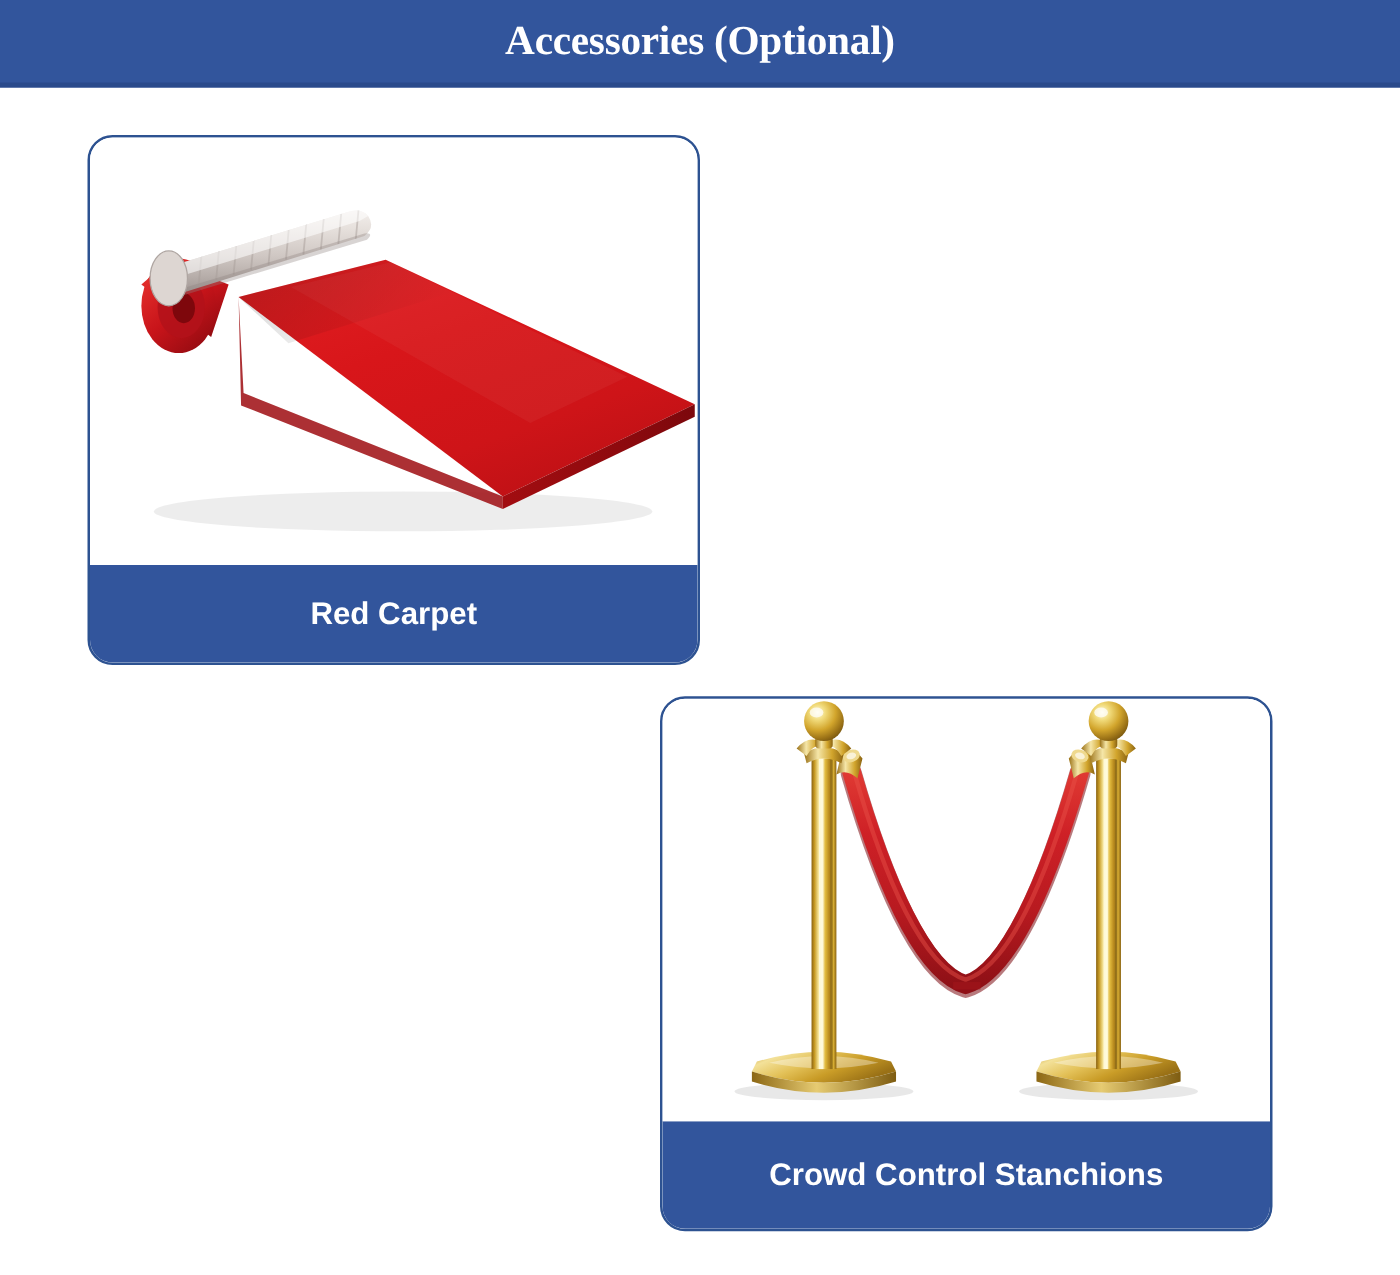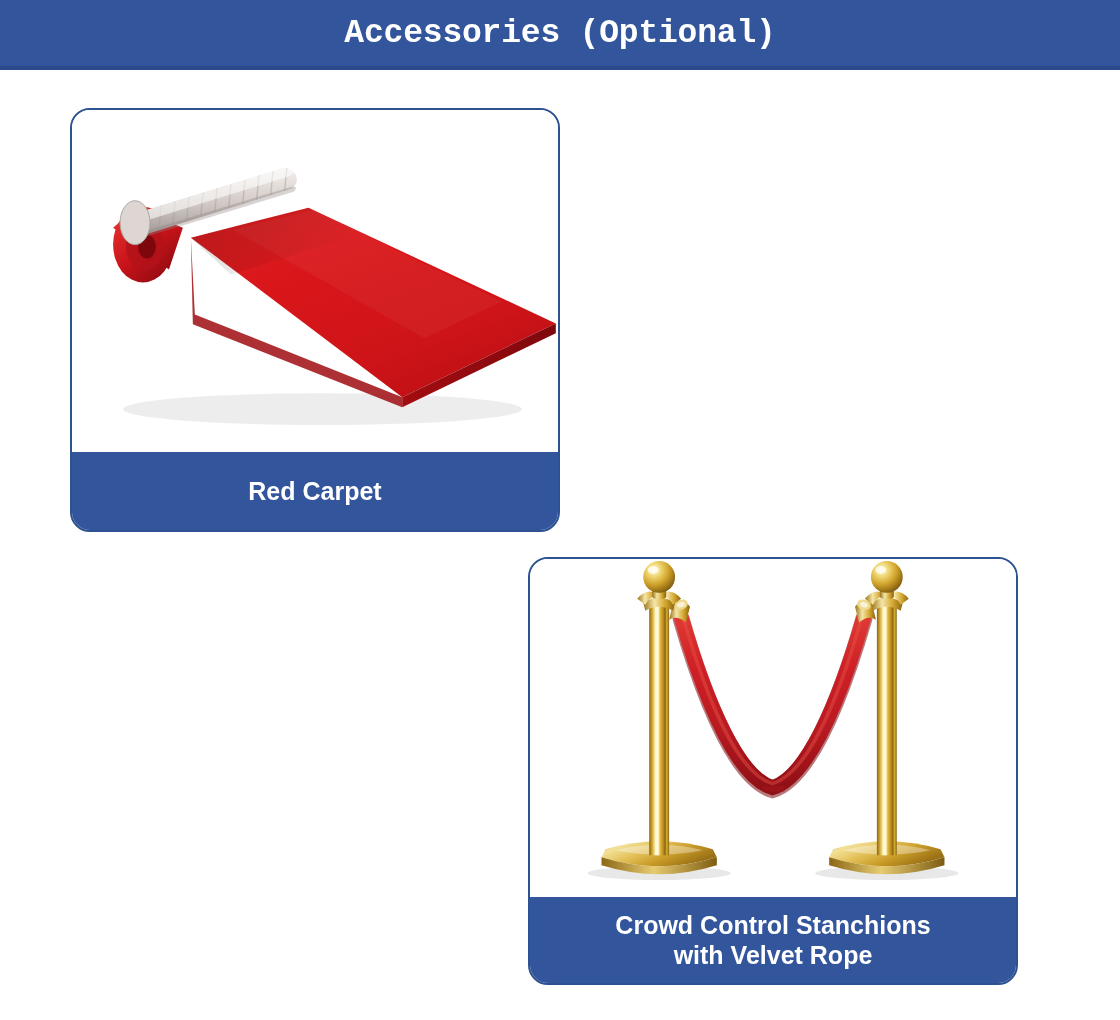--- a/index.html
+++ b/index.html
@@ -29,21 +29,21 @@
     display: flex;
     align-items: center;
     justify-content: center;
   }
   .header-title {
     color: #ffffff;
     font-size: 33px;
     font-weight: bold;
     letter-spacing: -0.2px;
     line-height: 1;
-    font-family: Liberation Mono, monospace;
+    font-family: Liberation Serif, serif;
     text-align: center;
   }
 
   
   .card {
     position: absolute;
     box-sizing: border-box;
     border: 2.5px solid #2d5291;
     border-radius: 20px;
     background: #ffffff;
@@ -262,16 +262,15 @@
         <path d="M379 40 q-10 -12 -22 -4 q10 2 14 10 z" fill="url(#collarG)"></path>
         <rect x="350" y="28" width="14" height="12" rx="3" fill="url(#collarG)"></rect>
         <circle cx="357" cy="18" r="16" fill="url(#ballG)"></circle>
         <ellipse cx="351" cy="11" rx="5.5" ry="4" fill="#FFFFFF" opacity="0.72"></ellipse>
       </g>
     </svg>
   </div>
   <div class="card-label">
     <span>
       <span>Crowd Control Stanchions</span><br>
-      <span>with Velvet Rope</span>
     </span>
   </div>
 </div>
 
 </body></html>

